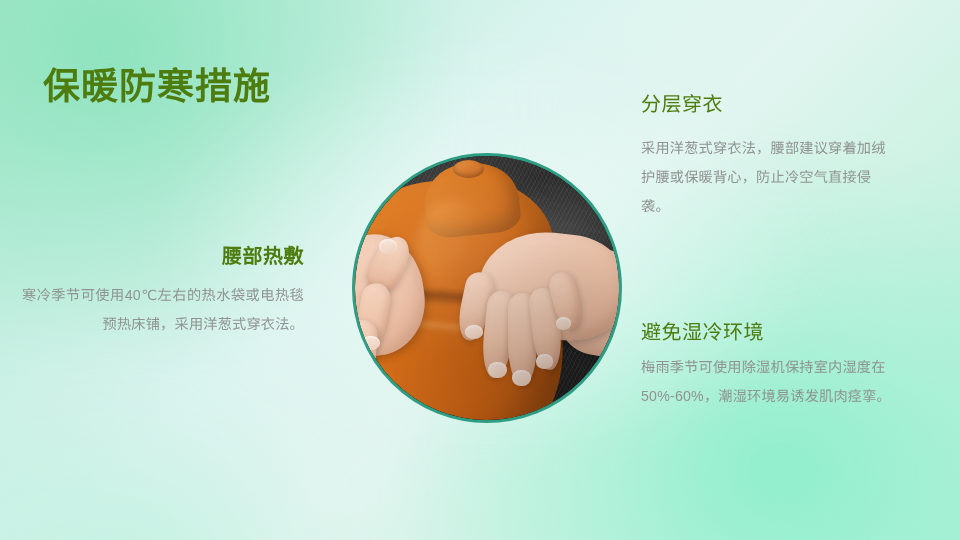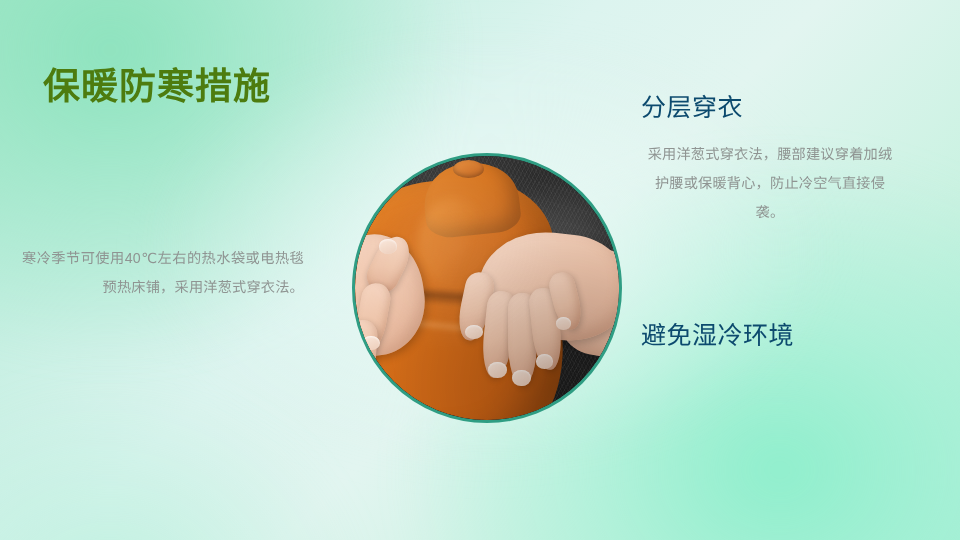--- a/index.html
+++ b/index.html
@@ -84,32 +84,31 @@
     line-height: 1.12;
     letter-spacing: 1px;
     color: #4d7c0f;
     white-space: nowrap;
   }
 
   
   .block { position: absolute; }
 
   .block-heading {
-    color: #0c4a6e;
-    font-size: 25px;
+    color: #4d7c0f;
+    font-size: 20px;
     line-height: 1.25;
     letter-spacing: 0.5px;
     white-space: nowrap;
   }
   .block-body {
     color: #8f9492;
     font-size: 14.2px;
     line-height: 2.03;
     letter-spacing: 0.2px;
-    text-align: center;
   }
 
   
   #block-left {
     left: 22px;
     top: 244px;
     width: 282px;
     text-align: right;
   }
   #block-left .block-heading {
@@ -310,20 +309,21 @@
 
   <div class="bg-base"></div>
   <div class="bg-blob-tl"></div>
   <div class="bg-blob-br"></div>
   <div class="bg-blob-bl"></div>
   <div class="bg-wash-mid"></div>
 
   <h1 class="slide-title">保暖防寒措施</h1>
 
   <div class="block" id="block-left">
+    <div class="block-heading">腰部热敷</div>
     <div class="block-body">寒冷季节可使用40℃左右的热水袋或电热毯预热床铺，采用洋葱式穿衣法。</div>
   </div>
 
   <div id="photo-circle">
     <div id="photo-inner">
       <div class="ph-backdrop"></div>
       <div class="ph-backdrop-light"></div>
 
       <div class="bottle"></div>
       <div class="bottle-neck"></div>
@@ -357,15 +357,16 @@
     </div>
   </div>
 
   <div class="block" id="block-right-top">
     <div class="block-heading">分层穿衣</div>
     <div class="block-body">采用洋葱式穿衣法，腰部建议穿着加绒护腰或保暖背心，防止冷空气直接侵袭。</div>
   </div>
 
   <div class="block" id="block-right-bottom">
     <div class="block-heading">避免湿冷环境</div>
+    <div class="block-body">梅雨季节可使用除湿机保持室内湿度在50%-60%，潮湿环境易诱发肌肉痉挛。</div>
   </div>
 
 </div>
 
 </body></html>

